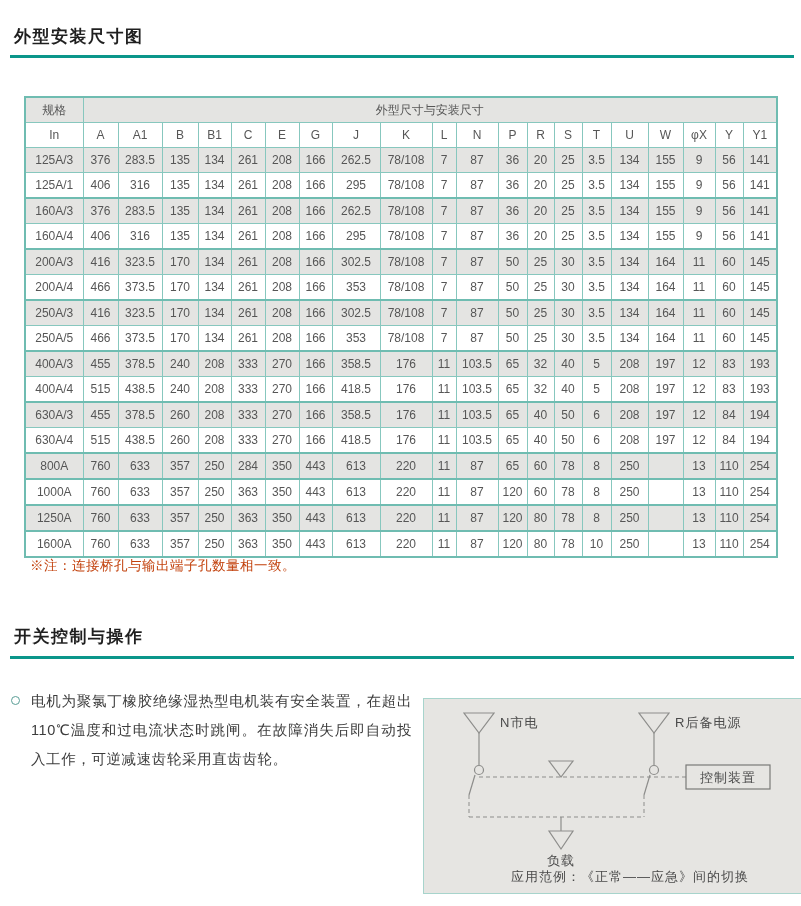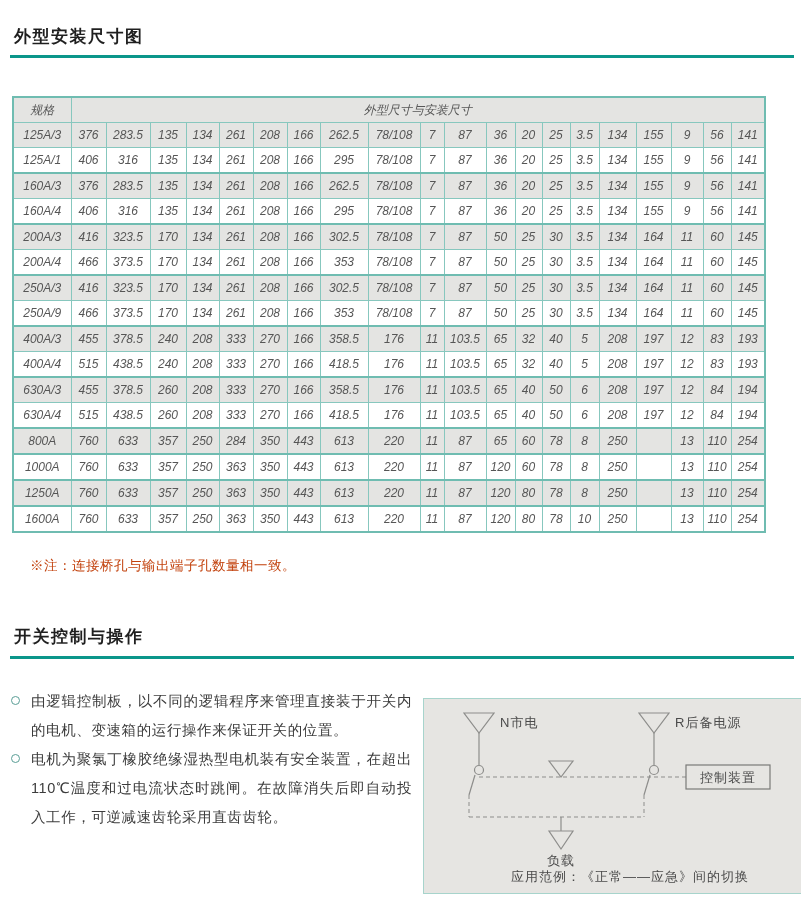--- a/index.html
+++ b/index.html
@@ -7,22 +7,22 @@
         font-family:"Liberation Sans",sans-serif;overflow:hidden;margin-top:16px;}
 
   .sec-title{position:absolute;left:14px;font-size:17px;font-weight:600;
              color:#1f1f1f;letter-spacing:1.5px;}
   .t1{top:9px;}
   .t2{top:609px;}
   .rule{position:absolute;left:10px;width:784px;height:3px;background:#0b968a;}
   .rule1{top:39px;}
   .rule2{top:640px;}
 
-  .dim-table{position:absolute;top:80px;left:12px;border-collapse:collapse;
-             table-layout:fixed;border:2px solid #6fbcb1;font-style:italic;}
+  .dim-table{position:absolute;top:80px;left:24px;border-collapse:collapse;
+             table-layout:fixed;border:2px solid #6fbcb1;}
   .dim-table th,.dim-table td{border:1px solid #87c7be;font-size:12px;
              font-weight:normal;text-align:center;vertical-align:middle;
              color:#565656;height:24px;padding:0 1px;white-space:nowrap;
              overflow:hidden;background:#ffffff;}
   .dim-table tr.shade th,.dim-table tr.shade td{background:#e4e4e2;}
   .dim-table tr.gsep th,.dim-table tr.gsep td{border-top:2px solid #6fbcb1;}
 
   .note{position:absolute;top:541px;left:30px;font-size:13.5px;color:#c2410c;
         letter-spacing:0.5px;}
 
@@ -73,20 +73,43 @@
         <col style="width: 35px;">
         <col style="width: 32px;">
         <col style="width: 28px;">
         <col style="width: 34px;">
       </colgroup>
       <thead>
         <tr class="shade">
           <th>规格</th>
           <th colspan="20">外型尺寸与安装尺寸</th>
         </tr>
+        <tr>
+          <th>In</th>
+          <th>A</th>
+          <th>A1</th>
+          <th>B</th>
+          <th>B1</th>
+          <th>C</th>
+          <th>E</th>
+          <th>G</th>
+          <th>J</th>
+          <th>K</th>
+          <th>L</th>
+          <th>N</th>
+          <th>P</th>
+          <th>R</th>
+          <th>S</th>
+          <th>T</th>
+          <th>U</th>
+          <th>W</th>
+          <th>φX</th>
+          <th>Y</th>
+          <th>Y1</th>
+        </tr>
       </thead>
       <tbody>
         <tr class="shade">
           <th>125A/3</th>
           <td>376</td>
           <td>283.5</td>
           <td>135</td>
           <td>134</td>
           <td>261</td>
           <td>208</td>
@@ -237,21 +260,21 @@
           <td>25</td>
           <td>30</td>
           <td>3.5</td>
           <td>134</td>
           <td>164</td>
           <td>11</td>
           <td>60</td>
           <td>145</td>
         </tr>
         <tr>
-          <th>250A/9</th>
+          <th>250A/5</th>
           <td>466</td>
           <td>373.5</td>
           <td>170</td>
           <td>134</td>
           <td>261</td>
           <td>208</td>
           <td>166</td>
           <td>353</td>
           <td>78/108</td>
           <td>7</td>
@@ -454,24 +477,20 @@
     </table>
 
   <div class="note">※注：连接桥孔与输出端子孔数量相一致。</div>
 
   <div class="sec-title t2">开关控制与操作</div>
   <div class="rule rule2"></div>
 
   <div class="bullets">
     <div class="bullet">
       <span class="dot"></span>
-      <span>由逻辑控制板，以不同的逻辑程序来管理直接装于开关内的电机、变速箱的运行操作来保证开关的位置。</span>
-    </div>
-    <div class="bullet">
-      <span class="dot"></span>
       <span>电机为聚氯丁橡胶绝缘湿热型电机装有安全装置，在超出110℃温度和过电流状态时跳闸。在故障消失后即自动投入工作，可逆减速齿轮采用直齿齿轮。</span>
     </div>
   </div>
 
   <div class="diagram">
     <svg width="368" height="170" viewBox="0 0 368 170">
 
       <polygon class="dline" points="40,14 70,14 55,34"></polygon>
       <line class="dline" x1="55" y1="34" x2="55" y2="66"></line>
       <circle class="dline" cx="55" cy="71" r="4.5" fill="#e6e5e2"></circle>

